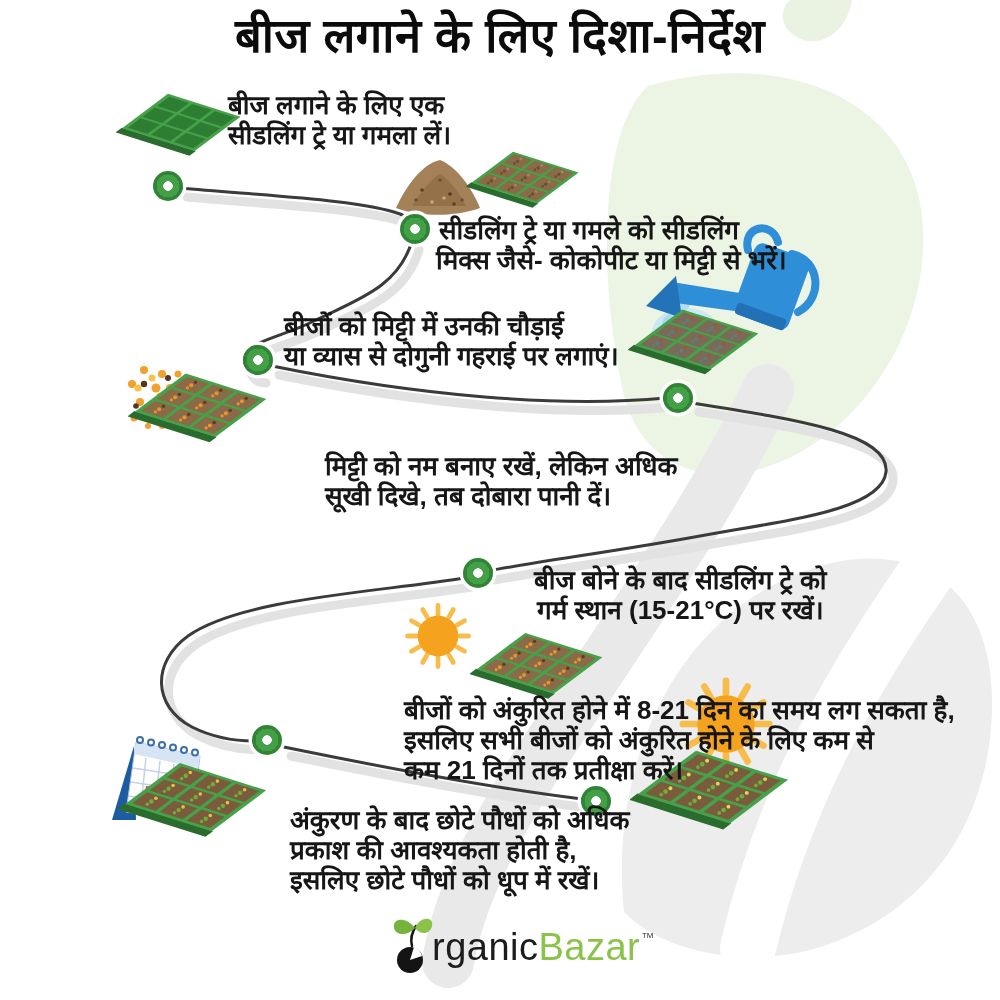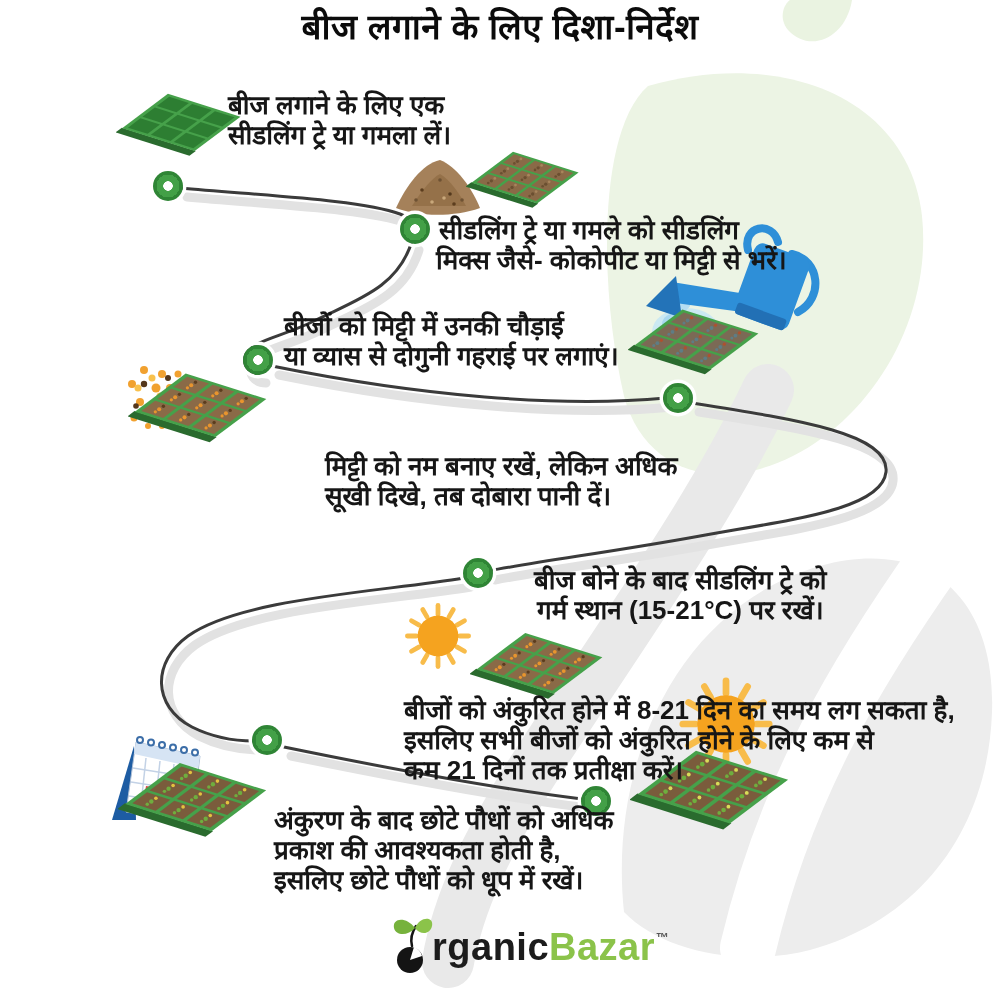--- a/index.html
+++ b/index.html
@@ -1,34 +1,34 @@
 <!DOCTYPE html>
 <html><head>
 <meta charset="utf-8">
 <style>
   html,body{margin:0;padding:0;background:#ffffff;}
   .canvas{position:relative;width:1000px;height:1000px;margin:0 auto;background:#ffffff;overflow:hidden;
           font-family:"Liberation Sans","DejaVu Sans",sans-serif;}
   .layer{position:absolute;left:0;top:0;width:1000px;height:1000px;pointer-events:none;}
   .illus{position:absolute;}
   .title{position:absolute;top:2px;left:0;right:0;text-align:center;
-         font-size:35px;font-weight:800;color:#0b0b0b;letter-spacing:0.5px;}
+         font-size:47px;font-weight:800;color:#0b0b0b;letter-spacing:0.5px;}
   .step{position:absolute;font-size:26px;line-height:30px;color:#161616;font-weight:600;white-space:nowrap;}
   .s1{left:228px;top:90px;}
   .s2{left:436px;top:215px;width:306px;text-align:center;}
   .s3{left:284px;top:311px;}
   .s4{left:325px;top:411px;margin-top:40px;}
   .s5{left:534px;top:565px;text-align:center;}
   .s6{left:404px;top:695px;}
-  .s7{left:274px;top:805px;width:282px;text-align:center;}
+  .s7{left:290px;top:805px;width:282px;text-align:center;}
   .node{position:absolute;width:30px;height:30px;margin:-15px 0 0 -15px;border-radius:50%;
         background:radial-gradient(circle,#ffffff 0 4.5px,#43a047 5px 11.5px,#2f8535 11.5px 15px);
         box-shadow:0 0 0 3.5px #ffffff;}
   .logo{position:absolute;left:388px;top:916px;display:flex;align-items:center;}
-  .logo-text{font-size:38px;font-weight:700;letter-spacing:0.5px;margin-left:-4px;}
+  .logo-text{font-size:38px;font-weight:400;letter-spacing:0.5px;margin-left:-4px;}
   .lt-dark{color:#1c1c1c;}
   .lt-green{color:#8bc34a;}
   .lt-tm{font-size:13px;color:#555;vertical-align:18px;margin-left:1px;}
 </style>
 </head>
 <body>
 
 <div class="canvas">
 
   <svg class="layer" viewBox="0 0 1000 1000">

